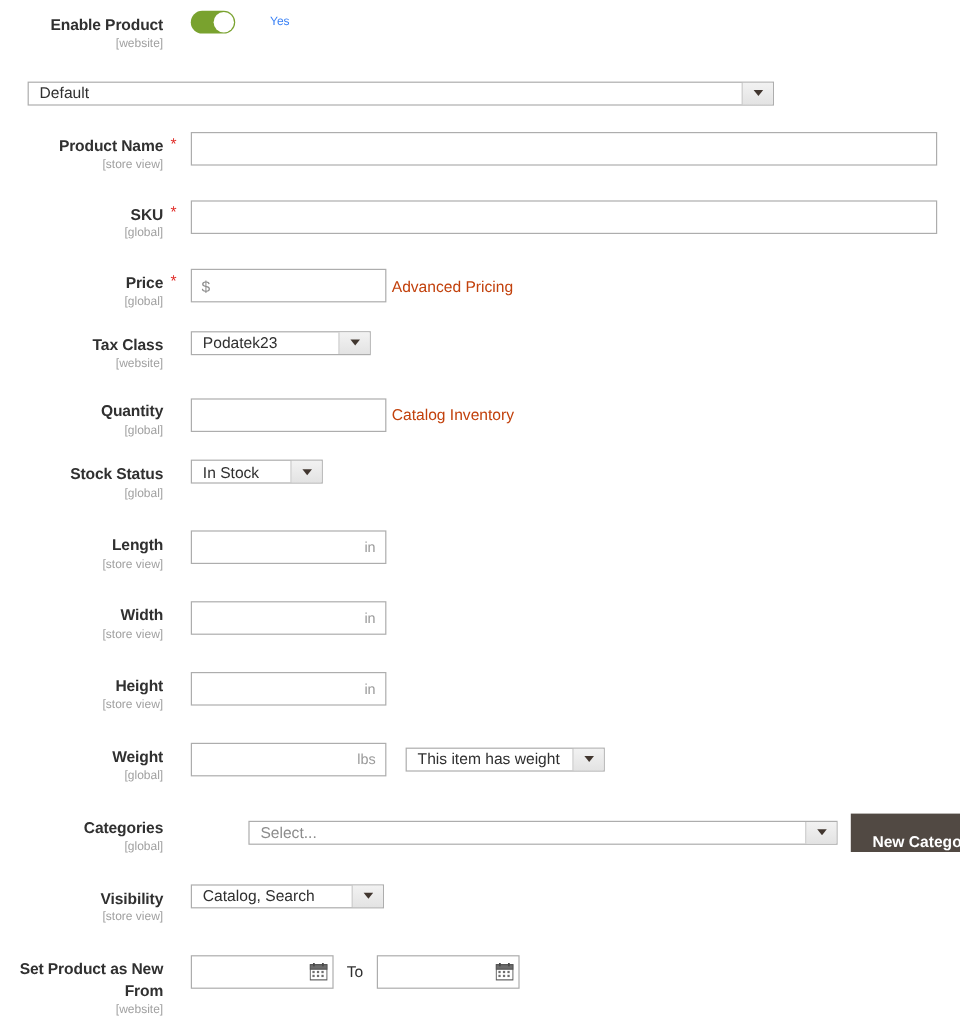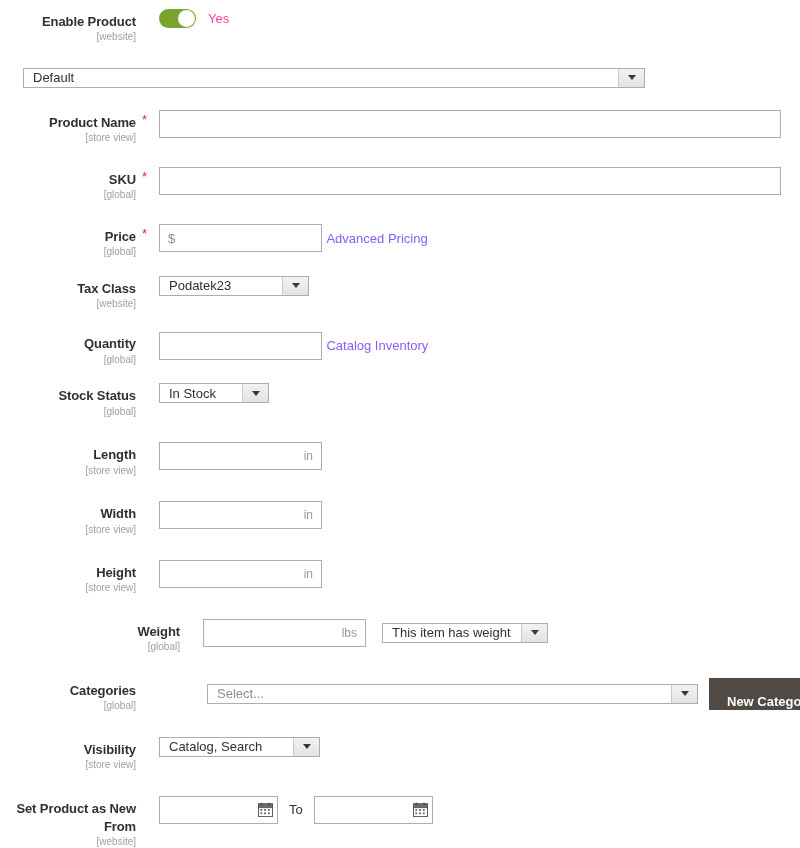--- a/index.html
+++ b/index.html
@@ -114,43 +114,43 @@
   .sel-attrset { width: 622px; }
   .sel-tax     { width: 150px; }
   .sel-stock   { width: 110px; }
   .sel-weight  { width: 166px; }
   .sel-cat     { width: 491px; }
   .sel-vis     { width: 161px; }
 
   .link {
     display: inline-block;
     font-size: 13px;
-    color: #8b5cf6;
+    color: #c2410c;
     text-decoration: none;
     margin-top: 7px;
   }
 
   .toggle {
     width: 37px; height: 19px;
     border-radius: 10px;
     background: #79a22e;
     position: relative;
     display: inline-block;
   }
   .toggle .knob {
     position: absolute;
     top: 1px; right: 1px;
     width: 17px; height: 17px;
     border-radius: 50%;
     background: #fff;
   }
   .toggle-label {
-    margin-left: 12px;
-    font-size: 13px;
-    color: #ec4899;
+    margin-left: 29px;
+    font-size: 10px;
+    color: #3b82f6;
   }
 
   .btn-new-cat {
     margin-left: 11px;
     height: 28px;
     background: #514943;
     color: #ffffff;
     font-size: 13px;
     font-weight: bold;
     border: none;
@@ -310,21 +310,21 @@
       <span class="scope">[store view]</span>
     </div>
     <div class="field-col">
       <span class="unit-wrap">
         <input class="txt w-mid" type="text" value="" style="">
         <span class="unit-suffix">in</span>
       </span>
     </div>
   </div>
 
-  <div class="row" style="margin-top:21px;padding-left:44px;">
+  <div class="row" style="margin-top:21px;">
     <div class="label-col">
       <span class="label-main">Weight</span>
       <span class="scope">[global]</span>
     </div>
     <div class="field-col">
       <div class="ctrl-line">
         <span class="unit-wrap">
           <input class="txt w-mid" type="text" value="" style="">
           <span class="unit-suffix">lbs</span>
         </span>

